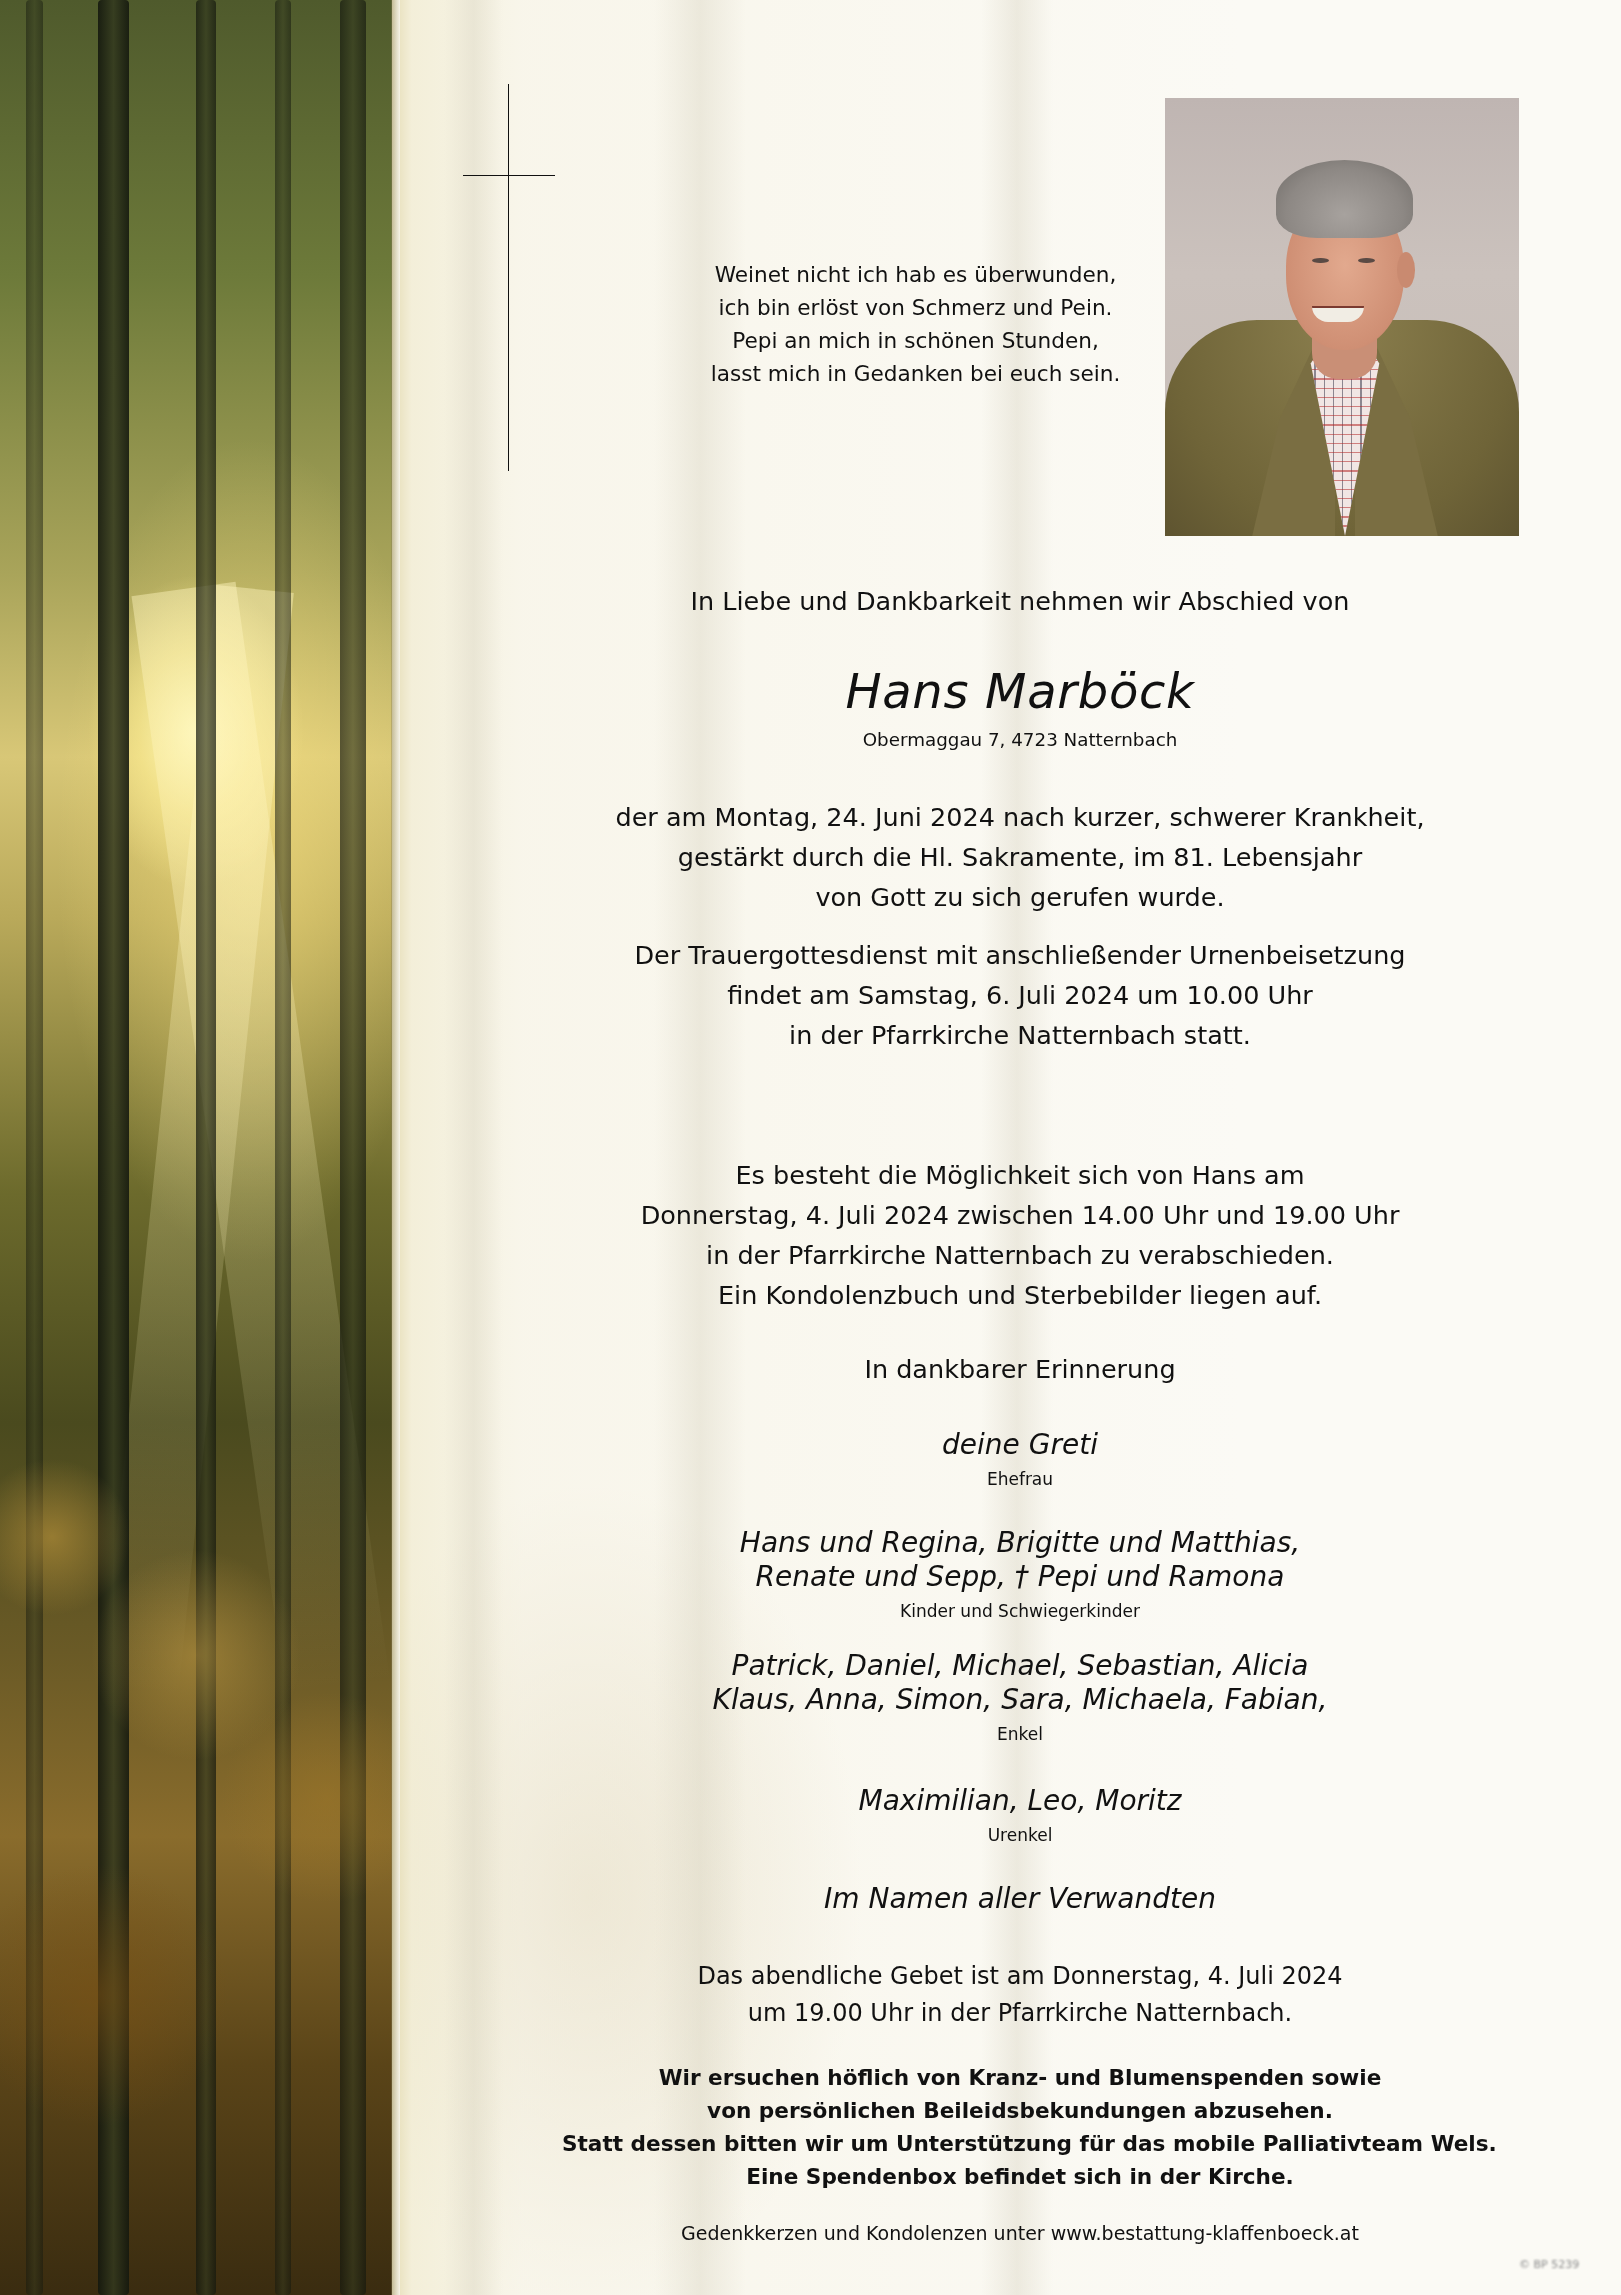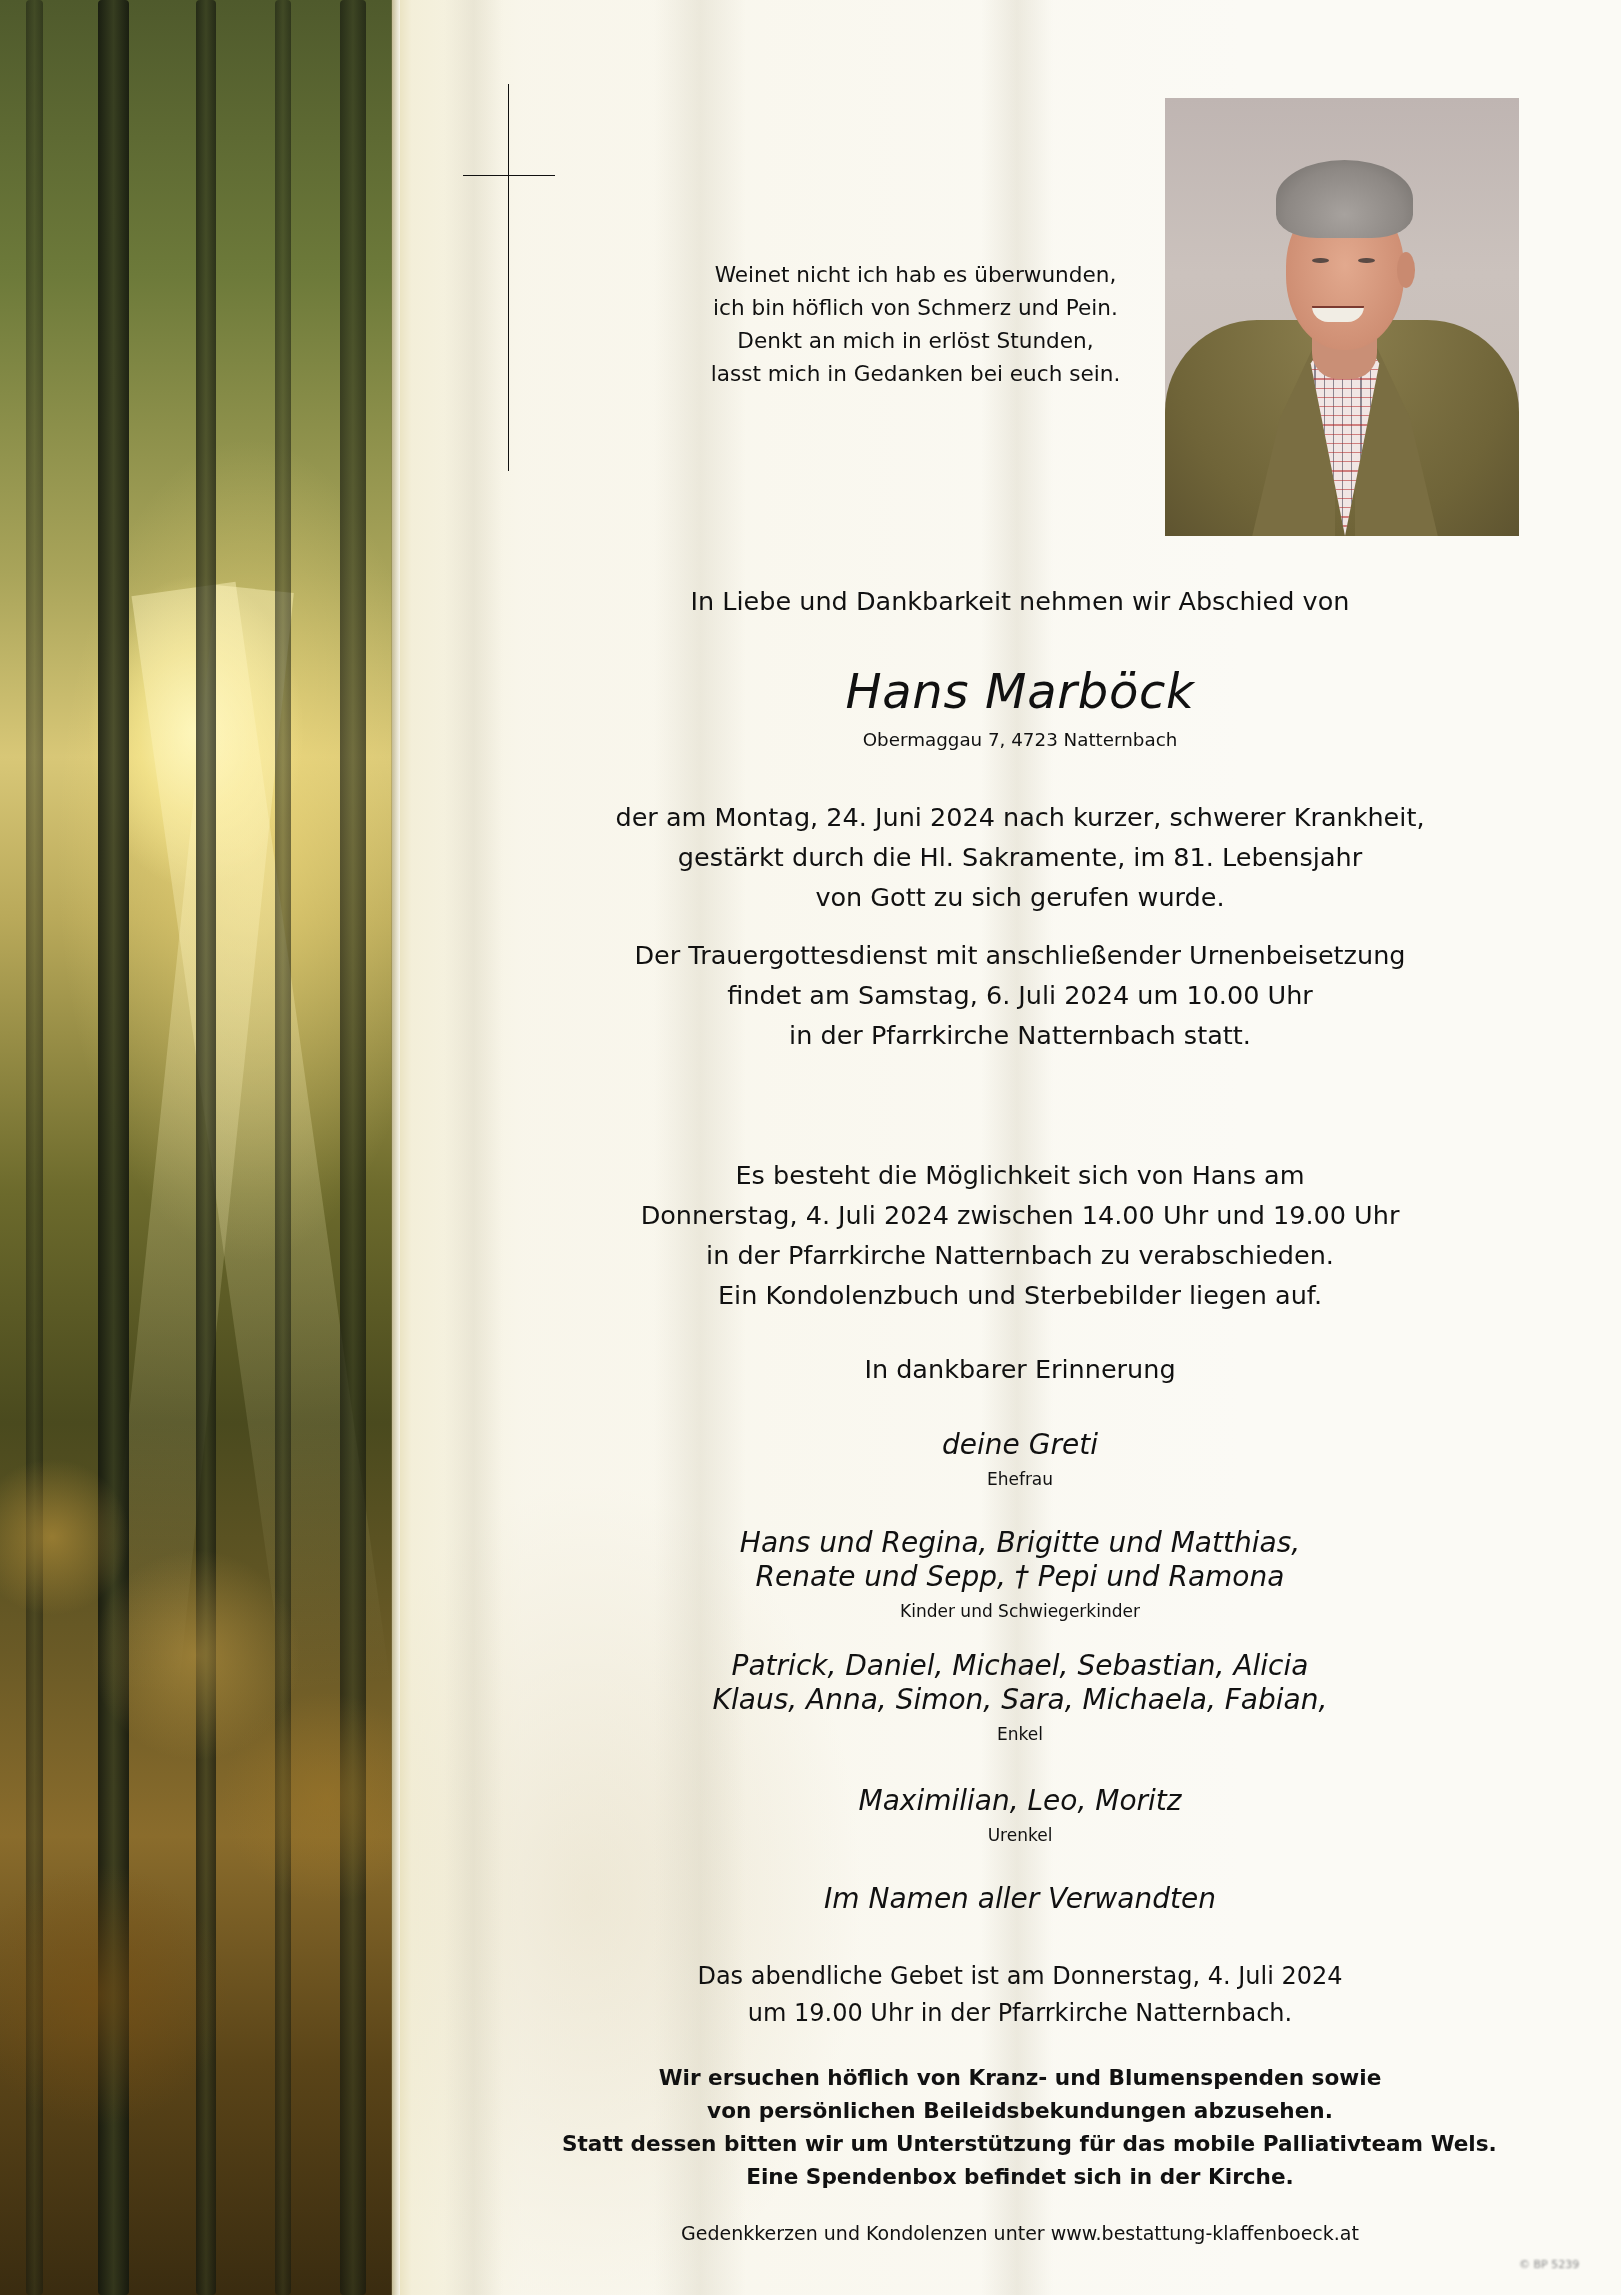--- a/index.html
+++ b/index.html
@@ -161,22 +161,22 @@
 </div>
 <div class="divider-shade"></div>
 
 <div>
   <div class="cross-v"></div>
   <div class="cross-h"></div>
 </div>
 
 <div class="poem">
   <div>Weinet nicht ich hab es überwunden,</div>
-  <div>ich bin höflich von Schmerz und Pein.</div>
-  <div>Denkt an mich in erlöst Stunden,</div>
+  <div>ich bin erlöst von Schmerz und Pein.</div>
+  <div>Pepi an mich in schönen Stunden,</div>
   <div>lasst mich in Gedanken bei euch sein.</div>
 </div>
 
 <div class="photo" title="Portrait of Hans Marböck">
   <div class="jacket"></div>
   <div class="lapel-l"></div>
   <div class="lapel-r"></div>
   <div class="shirt"></div>
   <div class="neck"></div>
   <div class="face"></div>

